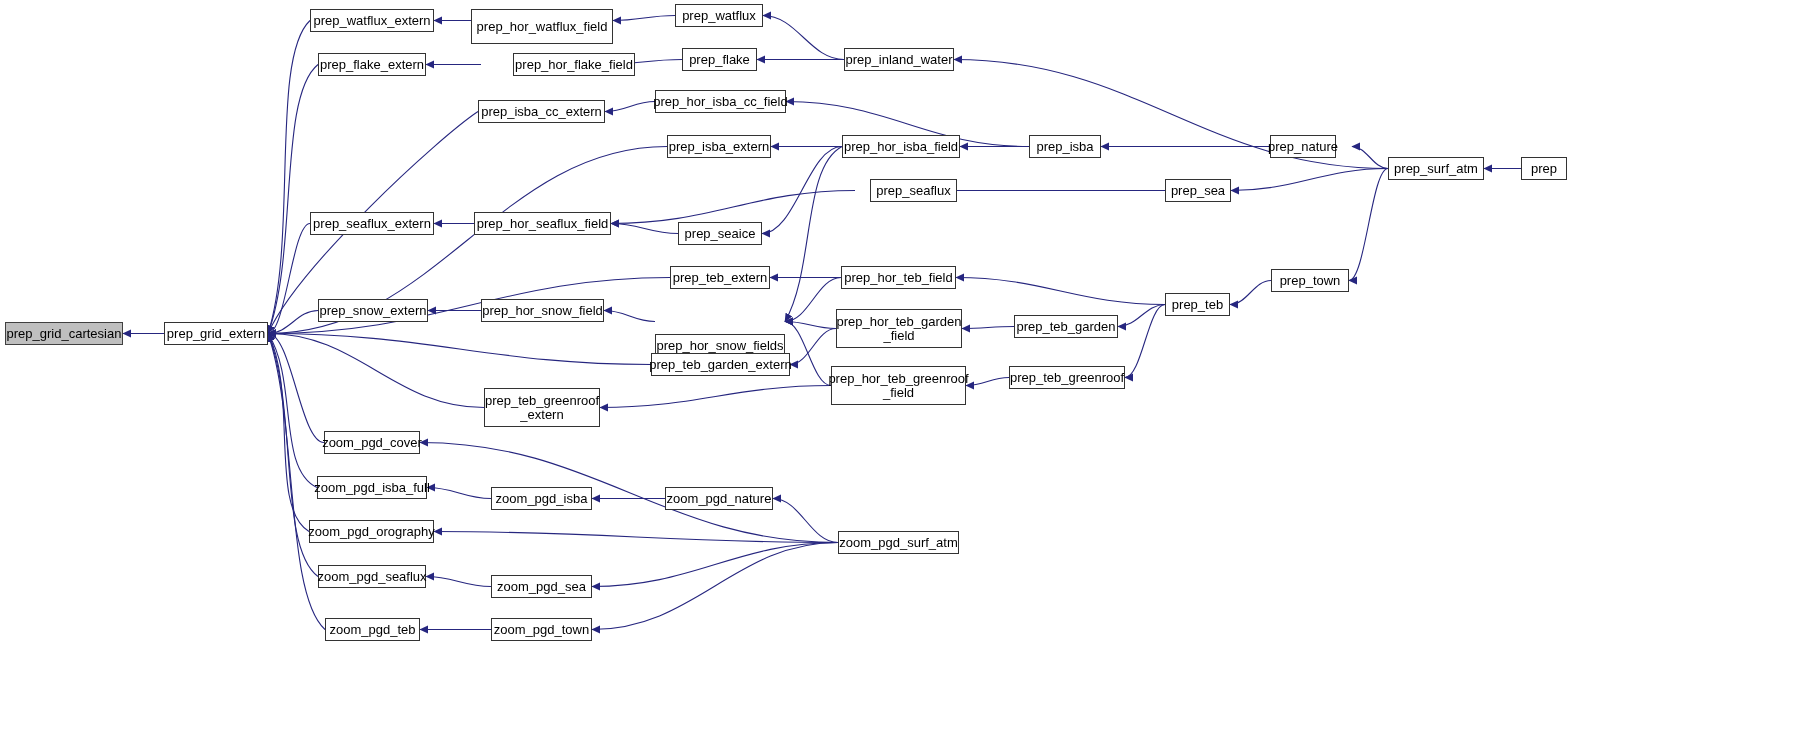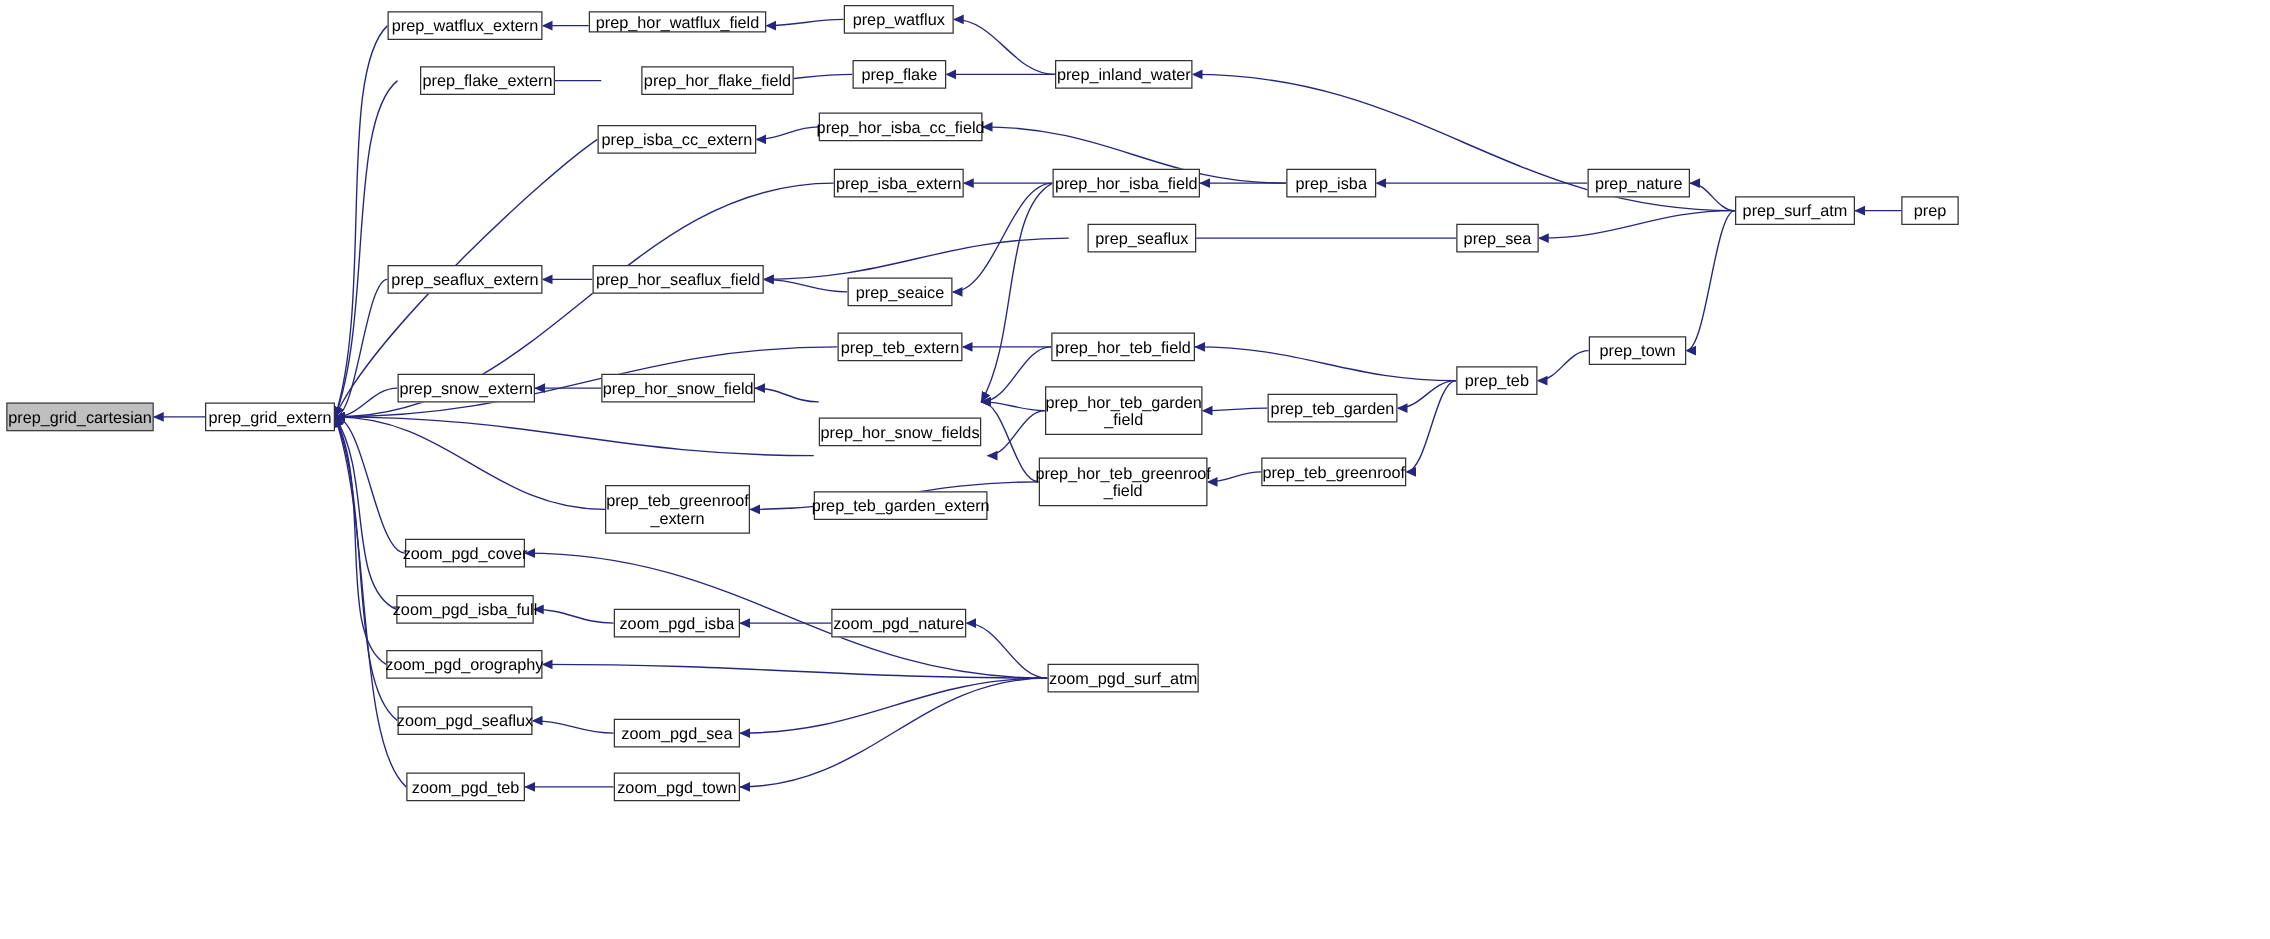--- a/index.html
+++ b/index.html
@@ -83,50 +83,50 @@
         <path d="M491,586.5 C463.7,586.5 453.3,576.5 426,576.5" marker-end="url(#ah)"></path>
         <path d="M838,542.5 C734.6800000000001,542.5 695.3199999999999,586.5 592,586.5" marker-end="url(#ah)"></path>
         <path d="M491,629.5 C461.18,629.5 449.82,629.5 420,629.5" marker-end="url(#ah)"></path>
         <path d="M838,542.5 C734.6800000000001,542.5 695.3199999999999,629.5 592,629.5" marker-end="url(#ah)"></path>
       </g>
   </svg>
   <div id="node-layer">
       <div class="node root" style="left: 5px; top: 322px; width: 118px; height: 23px;"><span class="node-label">prep_grid_cartesian</span></div>
       <div class="node" style="left: 164px; top: 322px; width: 104px; height: 23px;"><span class="node-label">prep_grid_extern</span></div>
       <div class="node" style="left: 310px; top: 9px; width: 124px; height: 23px;"><span class="node-label">prep_watflux_extern</span></div>
-      <div class="node" style="left: 471px; top: 9px; width: 142px; height: 17px;"><span class="node-label">prep_hor_watflux_field</span></div>
+      <div class="node" style="left: 471px; top: 9px; width: 142px; height: 35px;"><span class="node-label">prep_hor_watflux_field</span></div>
       <div class="node" style="left: 675px; top: 4px; width: 88px; height: 23px;"><span class="node-label">prep_watflux</span></div>
-      <div class="node" style="left: 336px; top: 53px; width: 108px; height: 23px;"><span class="node-label">prep_flake_extern</span></div>
+      <div class="node" style="left: 318px; top: 53px; width: 108px; height: 23px;"><span class="node-label">prep_flake_extern</span></div>
       <div class="node" style="left: 481px; top: 53px; width: 122px; height: 23px; margin-left: 32px;"><span class="node-label">prep_hor_flake_field</span></div>
       <div class="node" style="left: 682px; top: 48px; width: 75px; height: 23px;"><span class="node-label">prep_flake</span></div>
       <div class="node" style="left: 844px; top: 48px; width: 110px; height: 23px;"><span class="node-label">prep_inland_water</span></div>
       <div class="node" style="left: 478px; top: 100px; width: 127px; height: 23px;"><span class="node-label">prep_isba_cc_extern</span></div>
       <div class="node" style="left: 655px; top: 90px; width: 131px; height: 23px;"><span class="node-label">prep_hor_isba_cc_field</span></div>
       <div class="node" style="left: 667px; top: 135px; width: 104px; height: 23px;"><span class="node-label">prep_isba_extern</span></div>
       <div class="node" style="left: 842px; top: 135px; width: 118px; height: 23px;"><span class="node-label">prep_hor_isba_field</span></div>
       <div class="node" style="left: 1029px; top: 135px; width: 72px; height: 23px;"><span class="node-label">prep_isba</span></div>
-      <div class="node" style="left: 1270px; top: 135px; width: 82px; height: 23px;"><span class="node-label">prep_nature</span></div>
+      <div class="node" style="left: 1270px; top: 135px; width: 66px; height: 23px;"><span class="node-label">prep_nature</span></div>
       <div class="node" style="left: 1388px; top: 157px; width: 96px; height: 23px;"><span class="node-label">prep_surf_atm</span></div>
       <div class="node" style="left: 1521px; top: 157px; width: 46px; height: 23px;"><span class="node-label">prep</span></div>
       <div class="node" style="left: 855px; top: 179px; width: 87px; height: 23px; margin-left: 15px;"><span class="node-label">prep_seaflux</span></div>
       <div class="node" style="left: 1165px; top: 179px; width: 66px; height: 23px;"><span class="node-label">prep_sea</span></div>
       <div class="node" style="left: 310px; top: 212px; width: 124px; height: 23px;"><span class="node-label">prep_seaflux_extern</span></div>
       <div class="node" style="left: 474px; top: 212px; width: 137px; height: 23px;"><span class="node-label">prep_hor_seaflux_field</span></div>
       <div class="node" style="left: 678px; top: 222px; width: 84px; height: 23px;"><span class="node-label">prep_seaice</span></div>
       <div class="node" style="left: 670px; top: 266px; width: 100px; height: 23px;"><span class="node-label">prep_teb_extern</span></div>
       <div class="node" style="left: 841px; top: 266px; width: 115px; height: 23px;"><span class="node-label">prep_hor_teb_field</span></div>
       <div class="node" style="left: 1165px; top: 293px; width: 65px; height: 23px;"><span class="node-label">prep_teb</span></div>
       <div class="node" style="left: 1271px; top: 269px; width: 78px; height: 23px;"><span class="node-label">prep_town</span></div>
       <div class="node" style="left: 318px; top: 299px; width: 110px; height: 23px;"><span class="node-label">prep_snow_extern</span></div>
       <div class="node" style="left: 481px; top: 299px; width: 123px; height: 23px;"><span class="node-label">prep_hor_snow_field</span></div>
       <div class="node" style="left: 655px; top: 310px; width: 130px; height: 23px; margin-top: 24px;"><span class="node-label">prep_hor_snow_fields</span></div>
       <div class="node" style="left: 836px; top: 309px; width: 126px; height: 39px;"><span class="node-label">prep_hor_teb_garden
 _field</span></div>
       <div class="node" style="left: 1014px; top: 315px; width: 104px; height: 23px;"><span class="node-label">prep_teb_garden</span></div>
-      <div class="node" style="left: 651px; top: 353px; width: 139px; height: 23px; margin-top: 40px;"><span class="node-label">prep_teb_garden_extern</span></div>
+      <div class="node" style="left: 651px; top: 353px; width: 139px; height: 23px;"><span class="node-label">prep_teb_garden_extern</span></div>
       <div class="node" style="left: 831px; top: 366px; width: 135px; height: 39px;"><span class="node-label">prep_hor_teb_greenroof
 _field</span></div>
       <div class="node" style="left: 1009px; top: 366px; width: 116px; height: 23px;"><span class="node-label">prep_teb_greenroof</span></div>
       <div class="node" style="left: 484px; top: 388px; width: 116px; height: 39px;"><span class="node-label">prep_teb_greenroof
 _extern</span></div>
       <div class="node" style="left: 324px; top: 431px; width: 96px; height: 23px;"><span class="node-label">zoom_pgd_cover</span></div>
       <div class="node" style="left: 317px; top: 476px; width: 110px; height: 23px;"><span class="node-label">zoom_pgd_isba_full</span></div>
       <div class="node" style="left: 491px; top: 487px; width: 101px; height: 23px;"><span class="node-label">zoom_pgd_isba</span></div>
       <div class="node" style="left: 665px; top: 487px; width: 108px; height: 23px;"><span class="node-label">zoom_pgd_nature</span></div>
       <div class="node" style="left: 309px; top: 520px; width: 125px; height: 23px;"><span class="node-label">zoom_pgd_orography</span></div>

